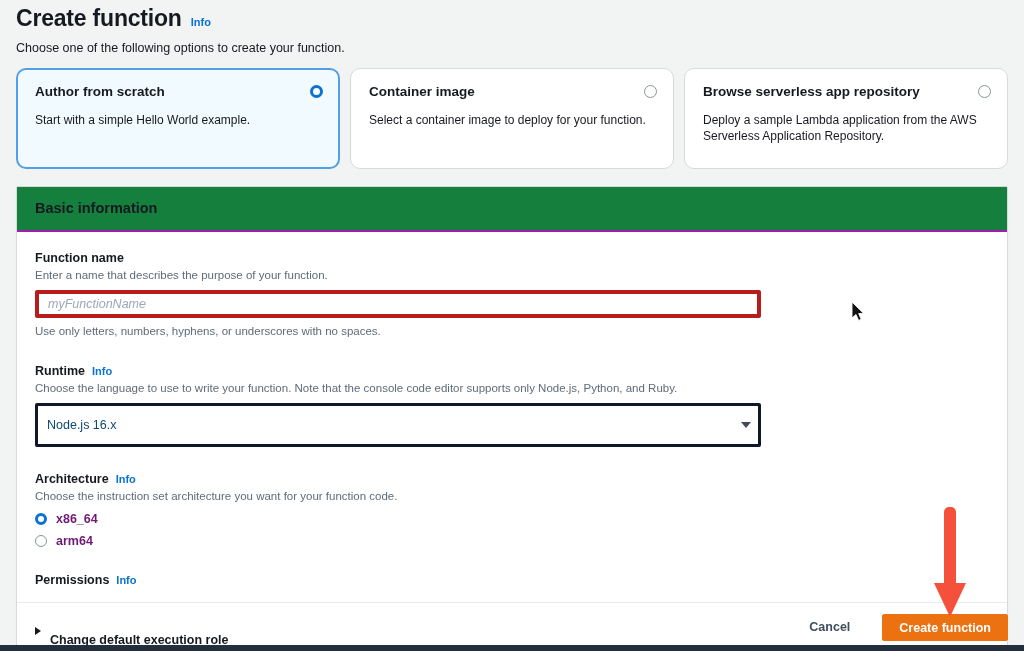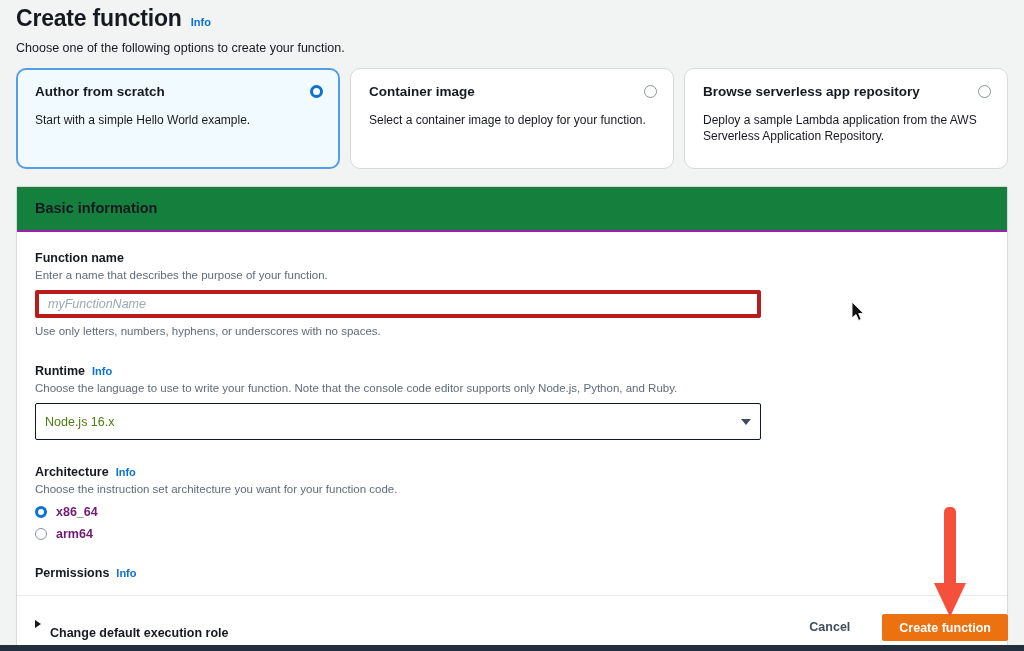--- a/index.html
+++ b/index.html
@@ -170,29 +170,29 @@
     font-style: italic;
   }
 
   .select-wrap {
     position: relative;
     width: 726px;
     margin-top: 7px;
   }
   .select-box {
     width: 100%;
-    height: 37px;
+    height: 44px;
     padding: 3px 28px 3px 9px;
     display: flex;
     align-items: center;
     font-size: 12.5px;
     font-weight: 400;
-    color: #4d7c0f;
-    background: #ffffff;
-    border: 1px solid #0f172a;
+    color: #0c4a6e;
+    background: #ffffff;
+    border: 3px solid #0f172a;
     border-radius: 2px;
     cursor: pointer;
   }
   .select-arrow {
     position: absolute;
     right: 10px;
     top: 50%;
     transform: translateY(-50%);
     width: 0; height: 0;
     border-left: 5px solid transparent;

